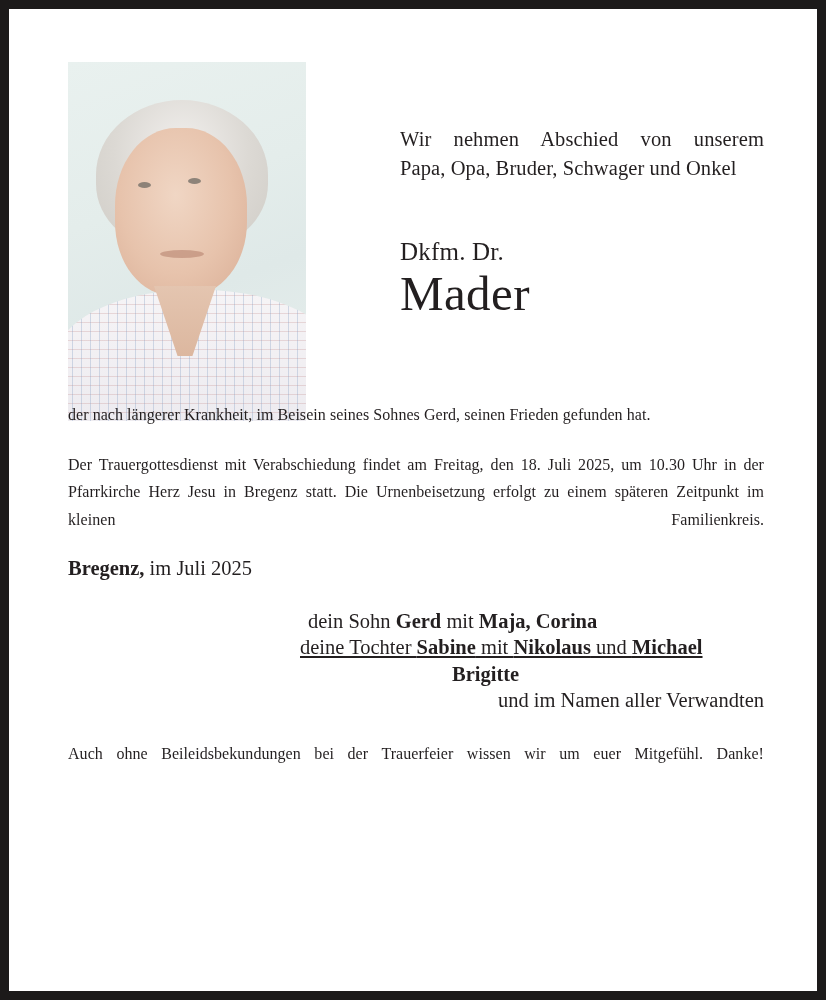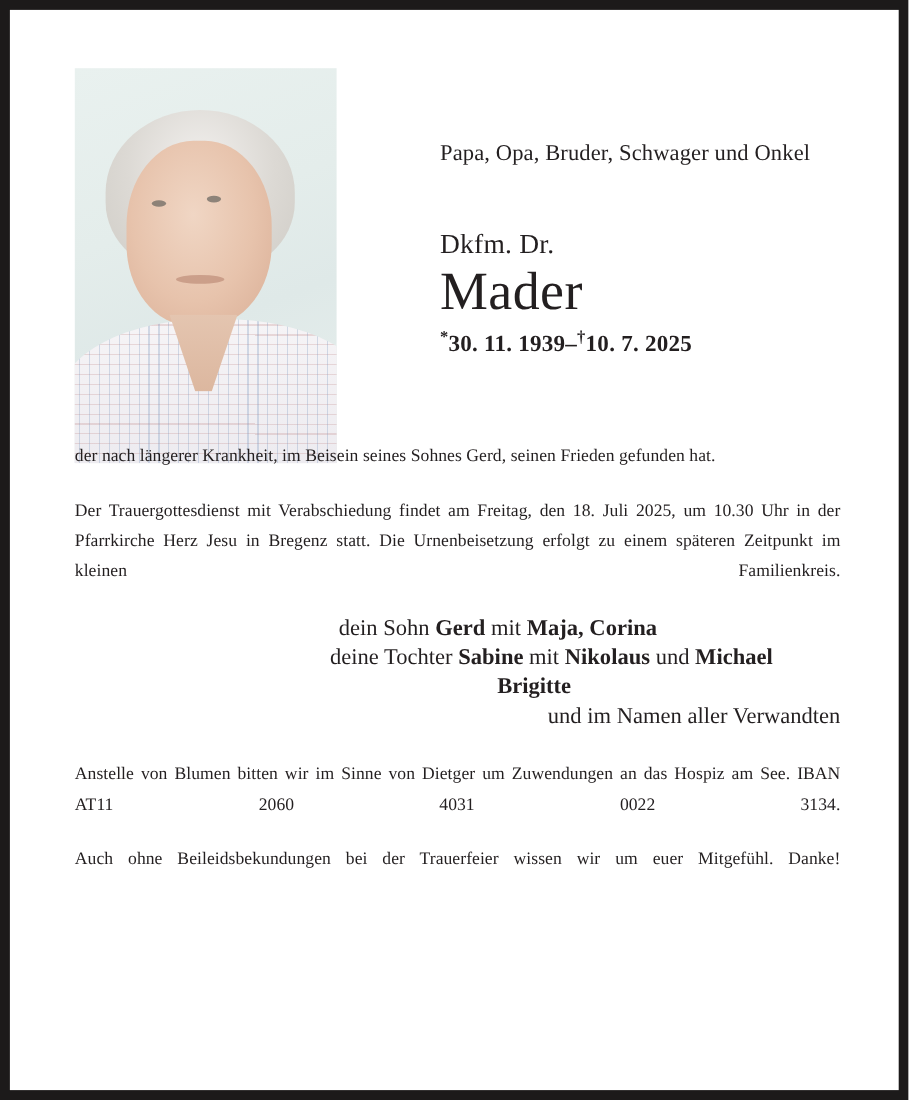--- a/index.html
+++ b/index.html
@@ -162,21 +162,21 @@
   .family {
     margin-top: 25px;
     margin-bottom: 26px;
     font-size: 20.5px;
     line-height: 26.5px;
     padding-left: 232px;
   }
   .family .fl { display: block; white-space: nowrap; }
   .family .in-liebe { padding-left: 108px; }
   .family .r1 { padding-left: 8px; }
-  .family .r2 { padding-left: 0px; }
+  .family .r2 { padding-left: 0px; text-decoration: underline; }
   .family .r3 { padding-left: 38px; }
   .family .r4 { padding-left: 152px; }
   .family .r5 { padding-left: 108px; text-align: right; }
   .family b { font-weight: bold; }
 
   .tail { margin-top: 2px; }
   .tail p.para:last-child { margin-bottom: 16px; }
 </style>
 </head>
 <body>
@@ -191,46 +191,44 @@
         <div class="face"></div>
         <div class="eye l"></div>
         <div class="eye r"></div>
         <div class="mouth"></div>
         <div class="shirt"></div>
         <div class="collar"></div>
       </div>
 
       <div class="head-col">
         <div class="lead">
+          <div class="l1">Wir nehmen Abschied von unserem</div>
           <div class="l2">Papa, Opa, Bruder, Schwager und Onkel</div>
         </div>
 
         <div class="honorific">Dkfm. Dr.</div>
         <div class="family-name">Mader</div>
 
-        <div class="dates">
-          <sup>*</sup><span>30. 11. 1939</span><span>–</span><sup>†</sup><span>10. 7. 2025</span>
-        </div>
       </div>
     </div>
 
     <div class="body-col">
 
       <p class="para">der nach längerer Krankheit, im Beisein seines Sohnes Gerd, seinen Frieden gefunden hat.</p>
 
       <p class="para just-all">Der Trauergottesdienst mit Verabschiedung findet am Freitag, den 18. Juli 2025, um 10.30 Uhr in der Pfarrkirche Herz Jesu in Bregenz statt. Die Urnenbeisetzung erfolgt zu einem späteren Zeitpunkt im kleinen Familienkreis.</p>
 
+      <p class="place"><b>Bregenz,</b><span> im Juli 2025</span></p>
 
       <div class="family">
         <span class="fl r1"><span>dein Sohn </span><b>Gerd</b><span> mit </span><b>Maja, Corina</b></span>
         <span class="fl r2"><span>deine Tochter </span><b>Sabine</b><span> mit </span><b>Nikolaus</b><span> und </span><b>Michael</b></span>
         <span class="fl r4"><b>Brigitte</b></span>
         <span class="fl r5">und im Namen aller Verwandten</span>
       </div>
 
       <div class="tail">
-        <p class="para just-all">Anstelle von Blumen bitten wir im Sinne von Dietger um Zuwendungen an das Hospiz am See. IBAN AT11 2060 4031 0022 3134.</p>
         <p class="para just-all">Auch ohne Beileidsbekundungen bei der Trauerfeier wissen wir um euer Mitgefühl. Danke!</p>
       </div>
 
     </div>
   </div>
 </div>
 
 </body></html>

